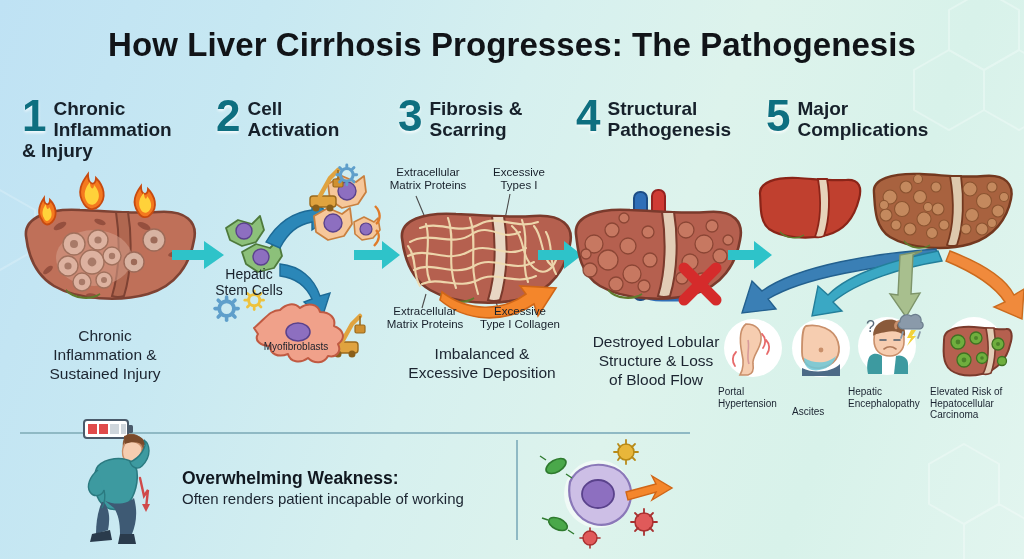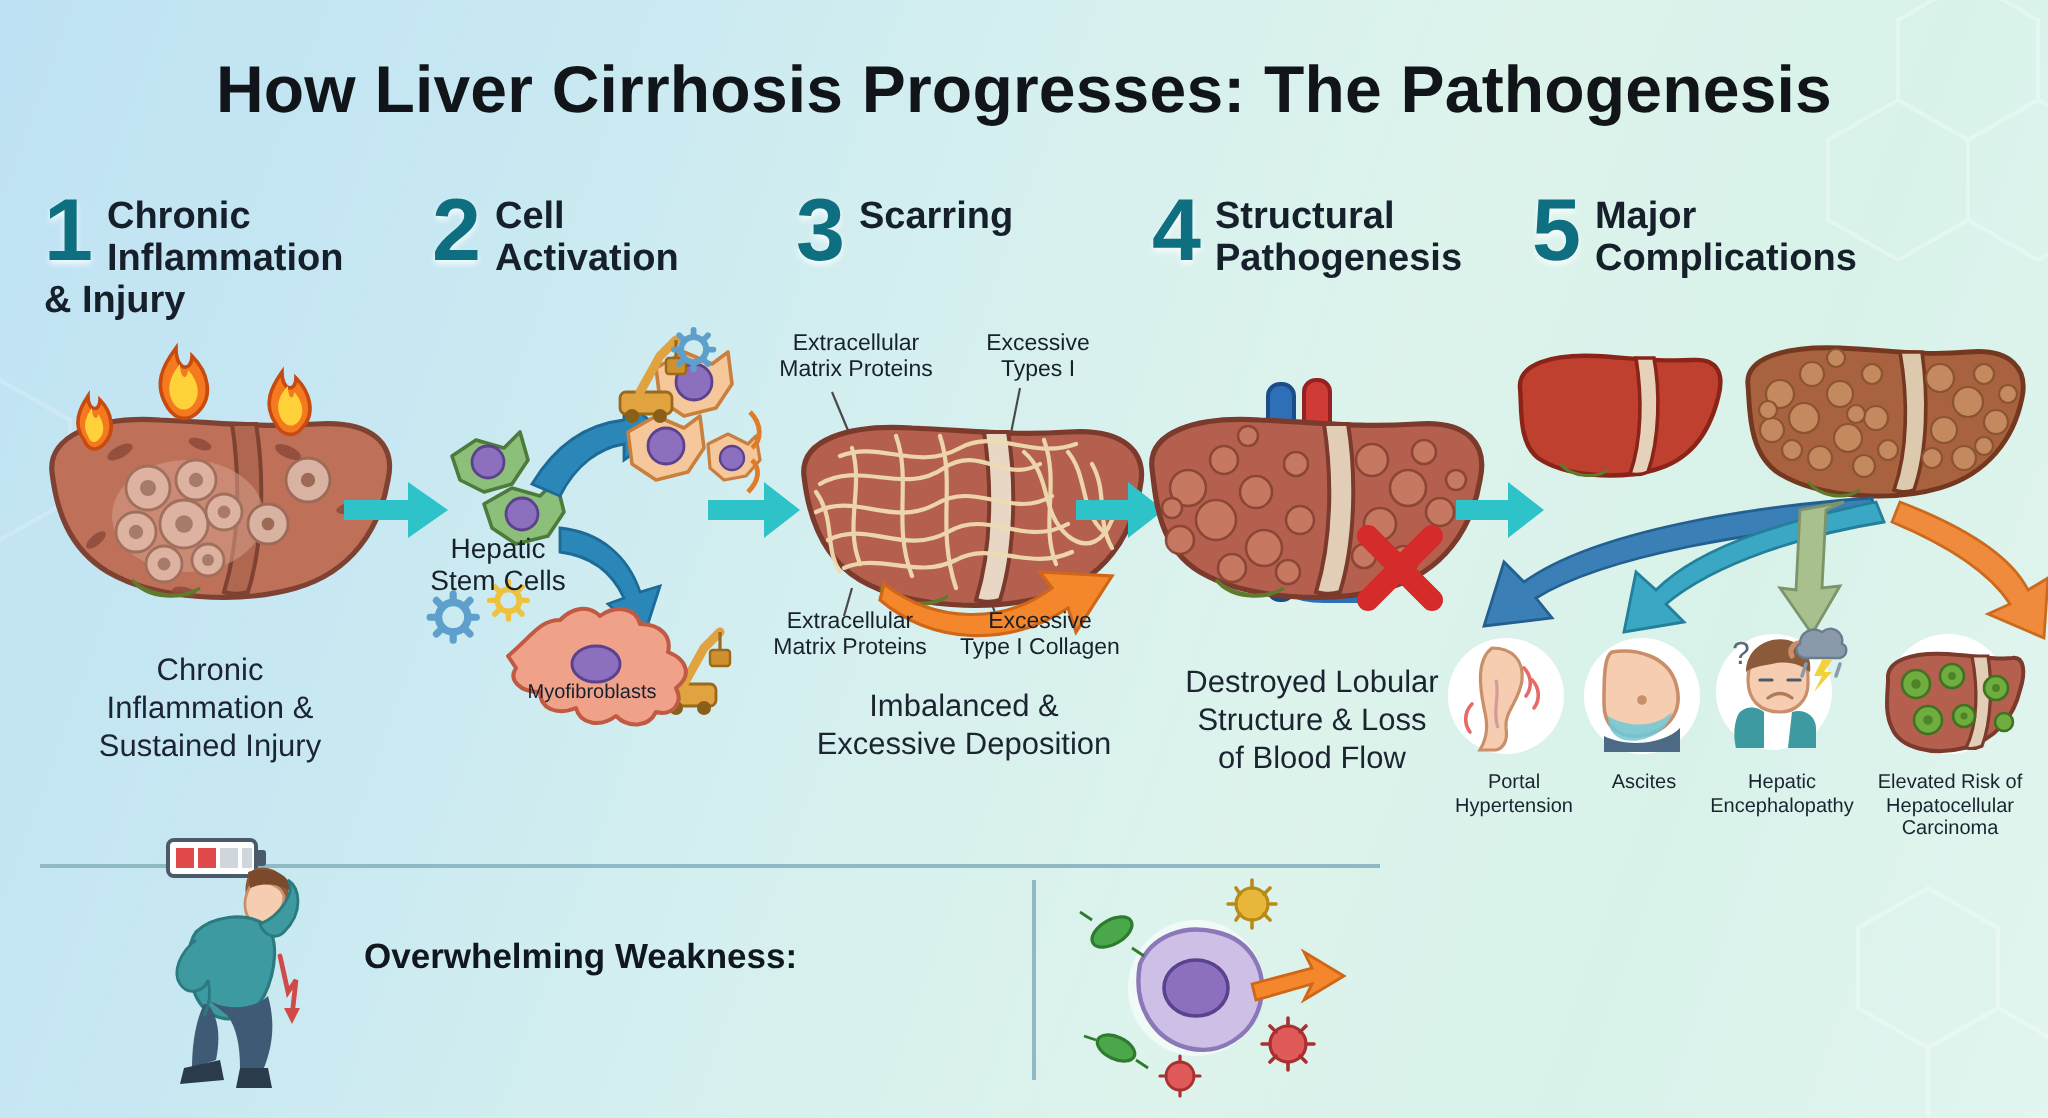--- a/index.html
+++ b/index.html
@@ -28,21 +28,21 @@
   }
   .caption{
     position:absolute;text-align:center;font-size:15.5px;color:#1b2430;
     line-height:19px;
   }
   .sublabel{
     position:absolute;text-align:center;font-size:11.5px;color:#18202b;
     line-height:13px;
   }
   .minilabel{
-    position:absolute;text-align:center;font-size:10px;color:#1a2330;
+    position:absolute;text-align:left;font-size:10px;color:#1a2330;
     line-height:11.5px;
   }
   .bandtext{position:absolute;}
   .bandtitle{font-size:17.5px;font-weight:bold;color:#10171f;line-height:21px;}
   .bandsub{font-size:15px;color:#1b2430;line-height:19px;}
   .vdiv{position:absolute;background:#8fb9c4;}
   svg{display:block;overflow:visible}
   .svgwrap{position:absolute;}
 </style>
 </head>
@@ -256,20 +256,21 @@
   </div>
   <div class="sublabel" style="left:221px;top:340px;width:150px;font-size:10px">Myofibroblasts</div>
 
   <svg class="svgwrap" style="left:352px;top:238px;width:50px;height:34px" viewBox="0 0 50 34">
     <path d="M2 12 L30 12 L30 3 L48 17 L30 31 L30 22 L2 22 Z" fill="#2ec3c9"></path>
   </svg>
 
   <div class="step" style="left:398px;width:170px">
     <div class="stepnum">3</div>
     <div class="stephead">
+      <div>Fibrosis &amp;</div>
       <div>Scarring</div>
     </div>
   </div>
 
   <div class="sublabel" style="left:382px;top:166px;width:92px">
     <div>Extracellular</div>
     <div>Matrix Proteins</div>
   </div>
   <div class="sublabel" style="left:478px;top:166px;width:82px">
     <div>Excessive</div>
@@ -519,21 +520,21 @@
         <circle cx="46" cy="42" r="1.8"></circle>
           <circle cx="62" cy="28" r="2"></circle>
       </g>
     </svg>
   </div>
 
   <div class="minilabel" style="left:718px;top:386px;width:78px">
     <div>Portal</div>
     <div>Hypertension</div>
   </div>
-  <div class="minilabel" style="left:792px;top:386px;width:60px">
+  <div class="minilabel" style="left:792px;top:406px;width:60px">
     <div>Ascites</div>
   </div>
   <div class="minilabel" style="left:848px;top:386px;width:86px">
     <div>Hepatic</div>
     <div>Encephalopathy</div>
   </div>
   <div class="minilabel" style="left:930px;top:386px;width:90px">
     <div>Elevated Risk of</div>
     <div>Hepatocellular</div>
     <div>Carcinoma</div>
@@ -566,20 +567,21 @@
       <path d="M42 74 C44 82 42 88 40 92" stroke="#2b7a80" stroke-width="1.4" fill="none"></path>
       <g>
         <path d="M78 62 L82 80 L86 74 L84 92" stroke="#d04a4a" stroke-width="2.4" fill="none" stroke-linecap="round"></path>
         <path d="M80 88 L84 96 L88 88" fill="#d04a4a"></path>
       </g>
     </svg>
   </div>
 
   <div class="bandtext" style="left:182px;top:468px;width:330px">
     <div class="bandtitle">Overwhelming Weakness:</div>
+    <div class="bandsub">Often renders patient incapable of working</div>
   </div>
 
   <div class="svgwrap" style="left:534px;top:438px;width:140px;height:110px">
     <svg viewBox="0 0 140 110" width="140" height="110">
       <circle cx="64" cy="56" r="34" fill="#ffffff" opacity=".55"></circle>
       <path d="M36 44 C42 30 58 24 74 28 C92 32 100 48 96 64 C92 80 76 90 60 86 C44 82 32 66 36 44 Z" fill="#cdbfe6" stroke="#8a78b8" stroke-width="2.2"></path>
       <ellipse cx="64" cy="56" rx="16" ry="14" fill="#8d6fc0" stroke="#5a428c" stroke-width="1.8"></ellipse>
       <path d="M92 54 L122 46 L118 38 L138 50 L118 62 L122 54 L94 62 Z" fill="#f4862b" stroke="#d06617" stroke-width="1.4"></path>
       <g>
         <ellipse cx="22" cy="28" rx="11" ry="6" transform="rotate(-30 22 28)" fill="#4aa84a" stroke="#2e7a2e" stroke-width="1.6"></ellipse>

